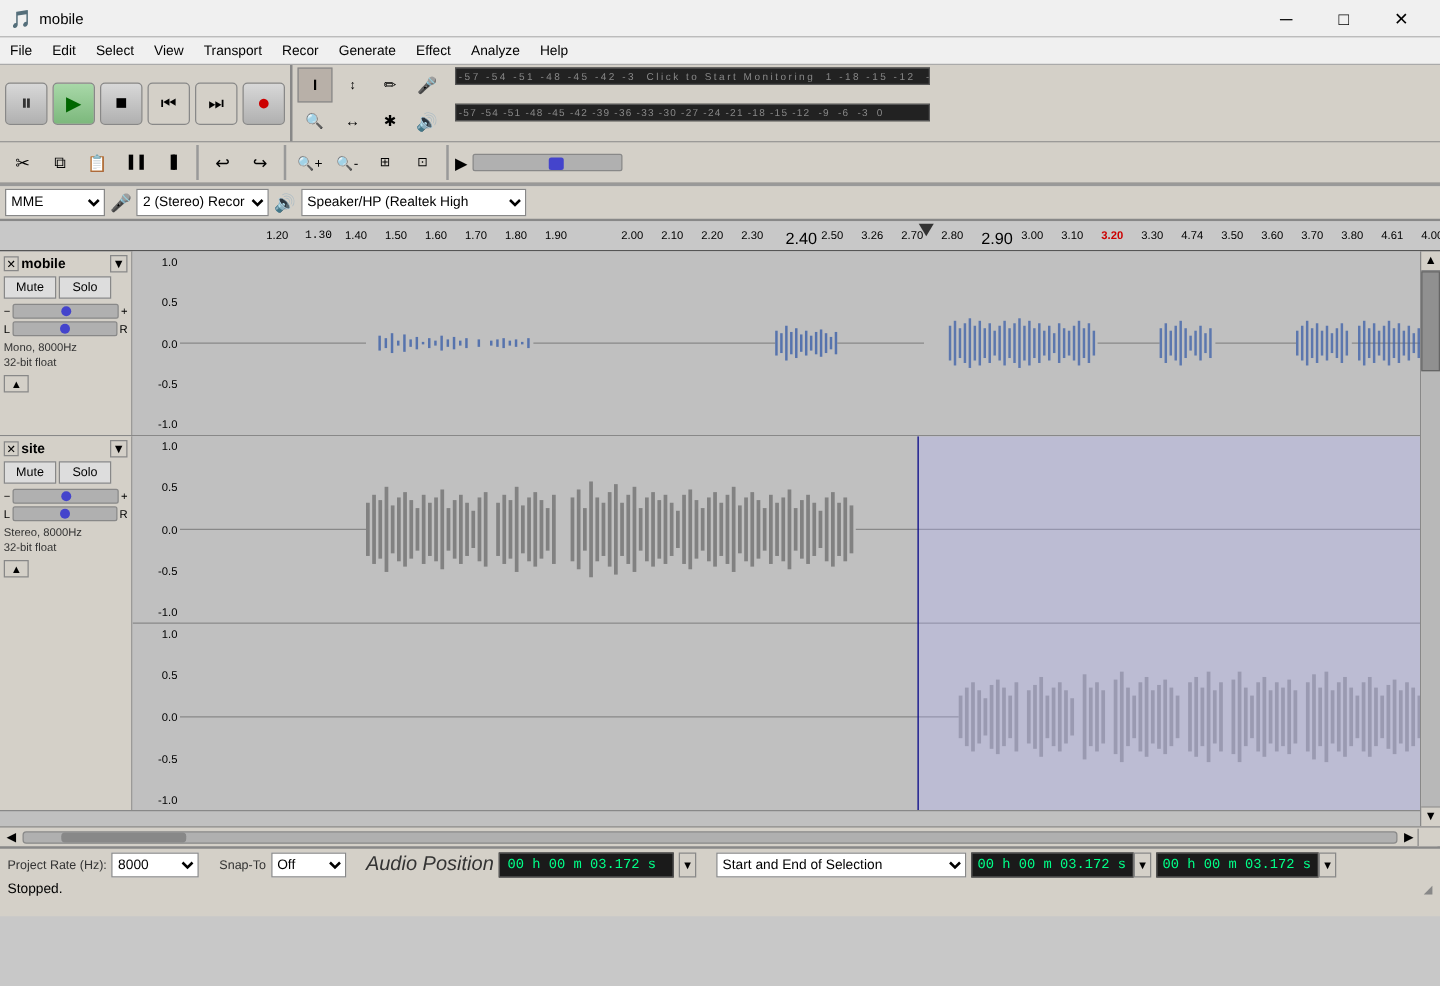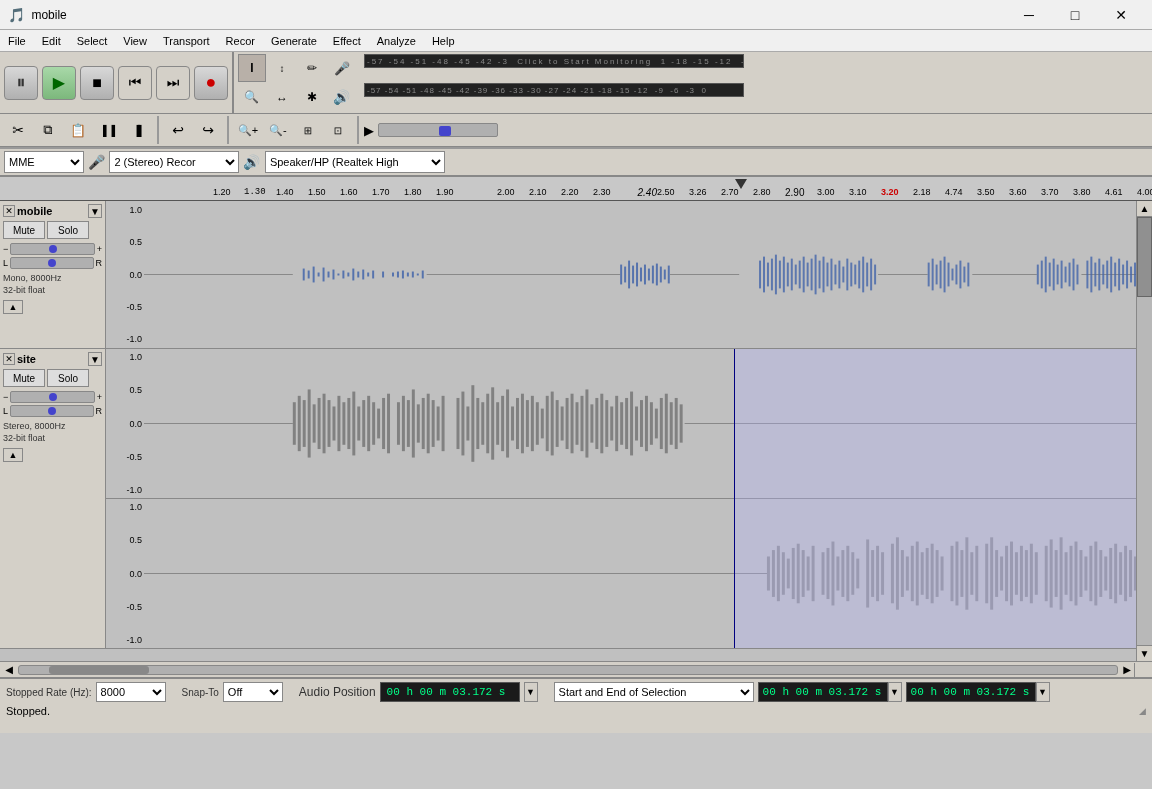--- a/index.html
+++ b/index.html
@@ -137,21 +137,21 @@
       </div>
     </div>
   </div>
 </div>
 
 <div id="device-row" style="background:#d4d0c8; display:flex; align-items:center; padding:2px 4px; gap:4px; border-bottom:2px solid #888; height:28px;">
   <select class="device-sel" style="width:80px;">
     <option>MME</option>
   </select>
   <div style="font-size:14px;">🎤</div>
-  <select class="device-sel" style="width:130px;">
+  <select class="device-sel" style="width:106px;">
     <option>2 (Stereo) Recor</option>
   </select>
   <div style="font-size:14px;">🔊</div>
   <select class="device-sel" style="width:180px;">
     <option>Speaker/HP (Realtek High</option>
   </select>
 </div>
 
 <div id="ruler" style="background:#c8c8c8; height:24px; display:flex; align-items:flex-end; border-bottom:1px solid #555; overflow:hidden; position:relative;">
 
@@ -166,30 +166,30 @@
         <span style="font-size:9px; min-width:32px; text-align:left; padding-bottom:2px;">1.40</span>
         <span style="font-size:9px; min-width:32px; text-align:left; padding-bottom:2px;">1.50</span>
         <span style="font-size:9px; min-width:32px; text-align:left; padding-bottom:2px;">1.60</span>
         <span style="font-size:9px; min-width:32px; text-align:left; padding-bottom:2px;">1.70</span>
         <span style="font-size:9px; min-width:32px; text-align:left; padding-bottom:2px;">1.80</span>
         <span style="font-size:9px; min-width:32px; text-align:left; padding-bottom:2px;">1.90</span>
         <span style="font-size:9px; min-width:32px; text-align:left; padding-bottom:2px;margin-left:29px;">2.00</span>
         <span style="font-size:9px; min-width:32px; text-align:left; padding-bottom:2px;">2.10</span>
         <span style="font-size:9px; min-width:32px; text-align:left; padding-bottom:2px;">2.20</span>
         <span style="font-size:9px; min-width:32px; text-align:left; padding-bottom:2px;">2.30</span>
-        <span style="font-size:10px; min-width:32px; text-align:right; padding-bottom:2px;font-style:italic;">2.40</span>
+        <span style="font-size:13px; min-width:32px; text-align:center; padding-bottom:2px;">2.40</span>
         <span style="font-size:9px; min-width:32px; text-align:left; padding-bottom:2px;">2.50</span>
         <span style="font-size:9px; min-width:32px; text-align:left; padding-bottom:2px;">3.26</span>
         <span style="font-size:9px; min-width:32px; text-align:left; padding-bottom:2px;">2.70</span>
         <span style="font-size:9px; min-width:32px; text-align:left; padding-bottom:2px;">2.80</span>
-        <span style="font-size:10px; min-width:32px; text-align:left; padding-bottom:2px;">2.90</span>
+        <span style="font-size:13px; min-width:32px; text-align:left; padding-bottom:2px;">2.90</span>
         <span style="font-size:9px; min-width:32px; text-align:left; padding-bottom:2px;">3.00</span>
         <span style="font-size:9px; min-width:32px; text-align:left; padding-bottom:2px;">3.10</span>
         <span style="font-size:9px; min-width:32px; text-align:left; padding-bottom:2px; color:#cc0000; font-weight:bold;">3.20</span>
-        <span style="font-size:9px; min-width:32px; text-align:left; padding-bottom:2px;">2.18</span>
+        <span style="font-size:9px; min-width:32px; text-align:left; padding-bottom:2px;">3.30</span>
         <span style="font-size:9px; min-width:32px; text-align:left; padding-bottom:2px;">4.74</span>
         <span style="font-size:9px; min-width:32px; text-align:left; padding-bottom:2px;">3.50</span>
         <span style="font-size:9px; min-width:32px; text-align:left; padding-bottom:2px;">3.60</span>
         <span style="font-size:9px; min-width:32px; text-align:left; padding-bottom:2px;">3.70</span>
         <span style="font-size:9px; min-width:32px; text-align:left; padding-bottom:2px;">3.80</span>
         <span style="font-size:9px; min-width:32px; text-align:left; padding-bottom:2px;">4.61</span>
         <span style="font-size:9px; min-width:32px; text-align:left; padding-bottom:2px;">4.00</span>
         <span style="font-size:9px; min-width:32px; text-align:left; padding-bottom:2px;">4.10</span>
 
       </div>
@@ -640,35 +640,35 @@
   <div style="width:14px; height:14px; display:flex; align-items:center; justify-content:center; cursor:pointer; font-size:10px;">▶</div>
 
   <div style="width:16px; height:14px; background:#d4d0c8; border-left:1px solid #888;"></div>
 </div>
 
 <div id="statusbar" style="background:#d4d0c8; border-top:2px solid #888; padding:3px 6px;">
 
   <div style="display:flex; align-items:center; gap:16px; margin-bottom:3px;">
 
     <div style="display:flex; align-items:center; gap:4px;">
-      <span style="font-size:10px; color:#333;">Stopped Rate (Hz):</span>
+      <span style="font-size:10px; color:#333;">Project Rate (Hz):</span>
       <select style="width:70px; height:20px; font-size:11px; background:white; border:1px solid #888;">
         <option>8000</option>
       </select>
     </div>
 
     <div style="display:flex; align-items:center; gap:4px;">
       <span style="font-size:10px; color:#333;">Snap-To</span>
       <select style="width:60px; height:20px; font-size:11px; background:white; border:1px solid #888;">
         <option>Off</option>
       </select>
     </div>
 
     <div style="display:flex; align-items:center; gap:4px;">
-      <span style="font-size:12px; color:#333;">Audio Position</span>
+      <span style="font-size:16px; color:#333;font-style:italic;">Audio Position</span>
       <div style="background:#1a1a1a; color:#00ff88; font-family:'Courier New',monospace; font-size:11px; padding:1px 6px; border:1px solid #555; height:20px; display:flex; align-items:center; min-width:140px;">
         00 h 00 m 03.172 s
       </div>
       <div style="width:14px; height:20px; border:1px solid #888; background:#d4d0c8; display:flex; align-items:center; justify-content:center; cursor:pointer; font-size:9px;">▼</div>
     </div>
 
     <div style="display:flex; align-items:center; gap:4px;">
       <select style="height:20px; font-size:11px; background:white; border:1px solid #888; min-width:200px;">
         <option>Start and End of Selection</option>
       </select>

